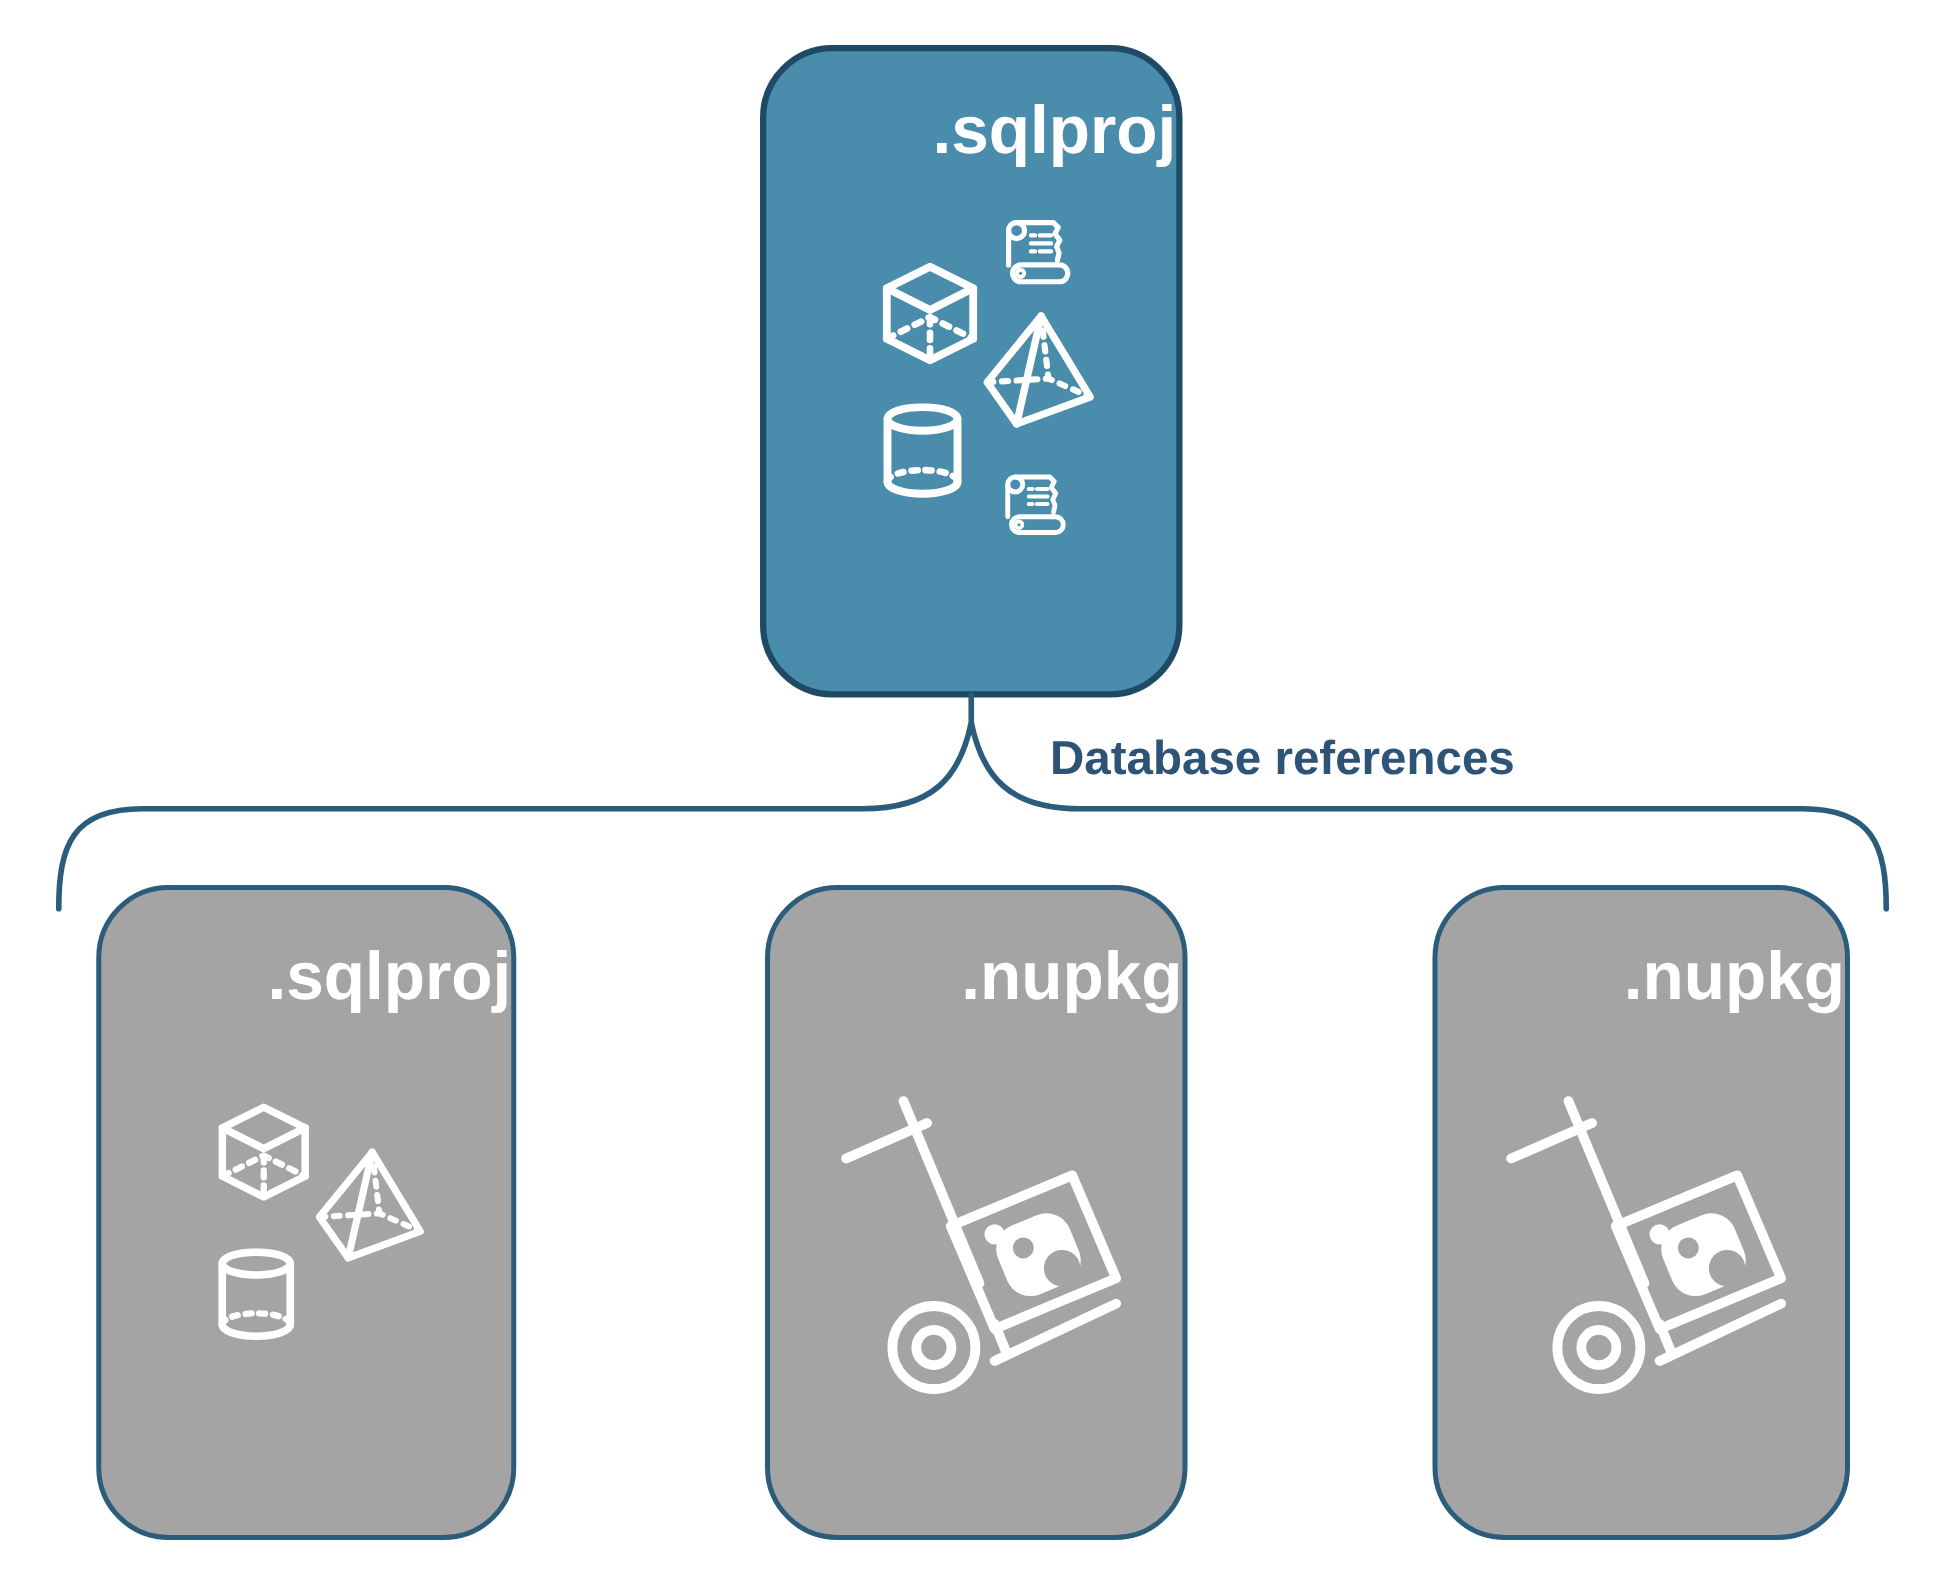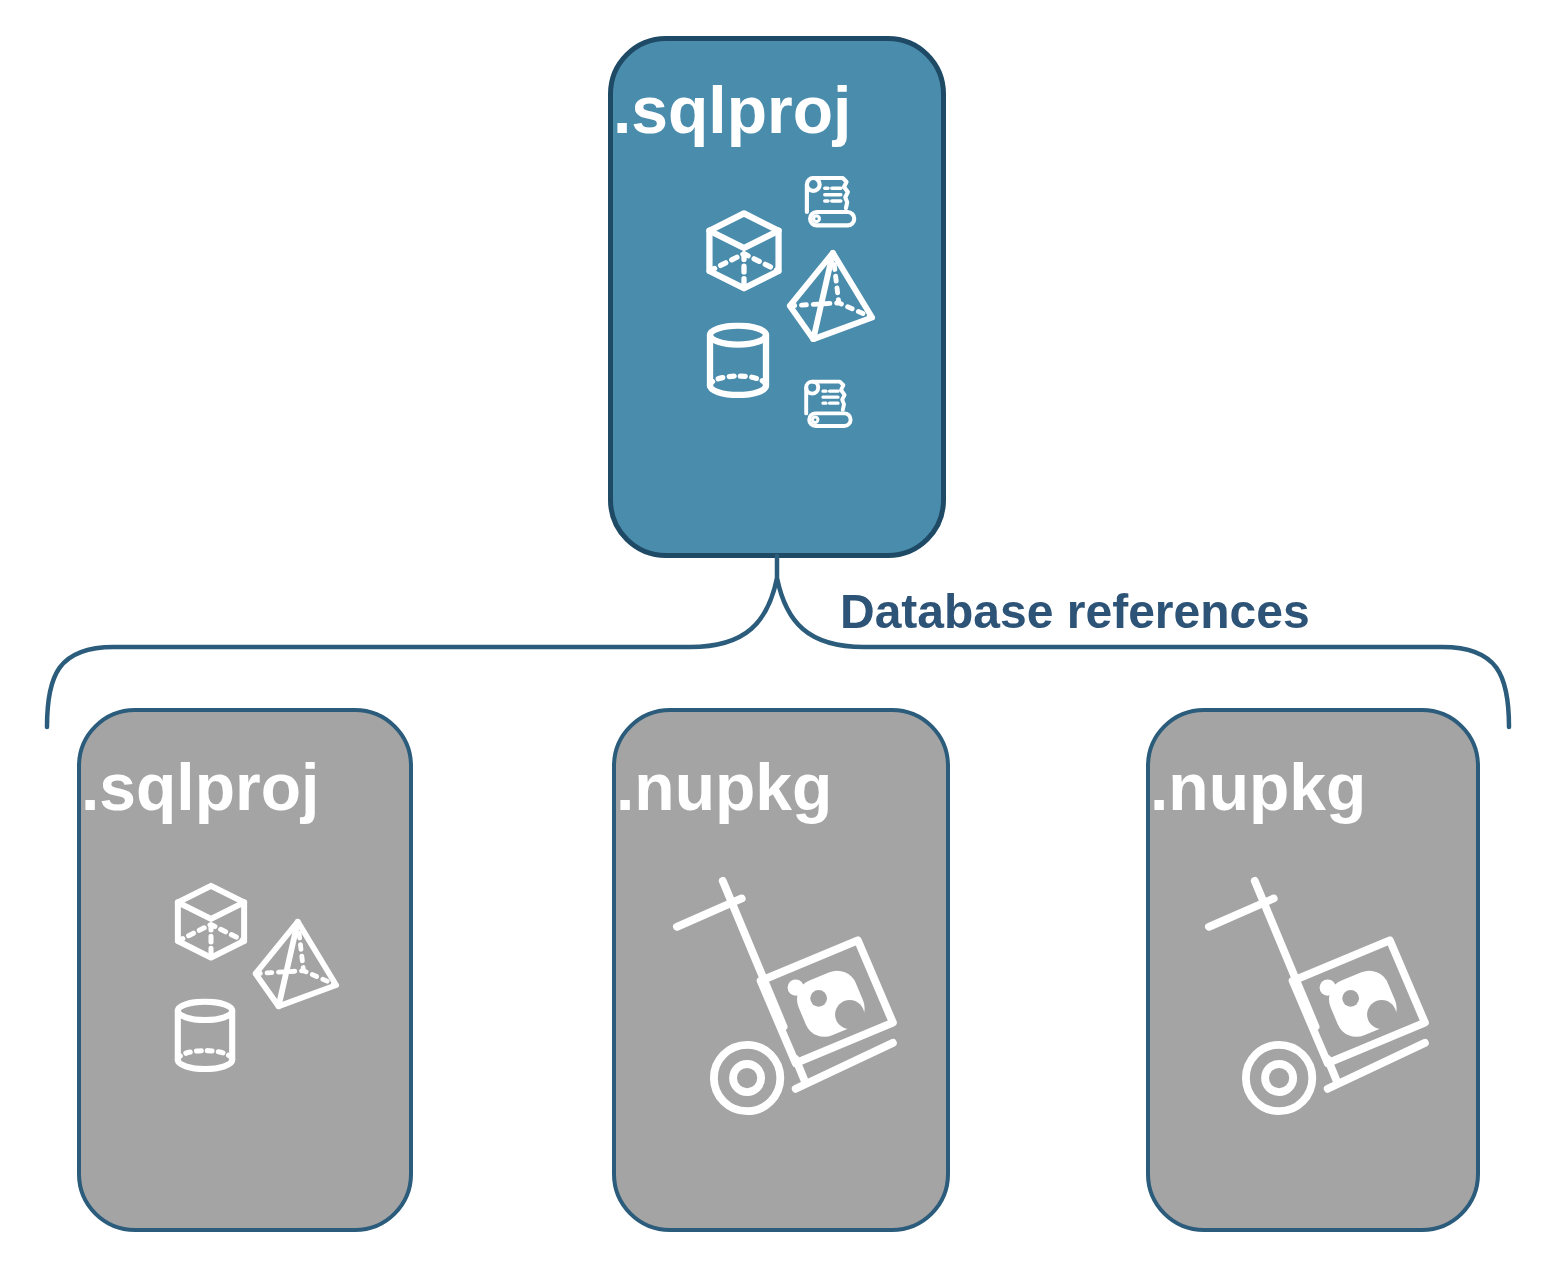--- a/index.html
+++ b/index.html
@@ -14,30 +14,30 @@
     left:608px;top:36px;width:338px;height:522px;
     background:#4A8CAC;border:5px solid #1F4A66;
   }
   .card-child{
     top:708px;height:524px;background:#A4A4A4;border:4px solid #2B5C7C;
   }
   .card-child-1{left:77px;width:336px;}
   .card-child-2{left:612px;width:338px;}
   .card-child-3{left:1146px;width:334px;}
   .card-title{
-    text-align:left;font-weight:bold;color:#ffffff;font-size:66px;line-height:1;
+    text-align:right;font-weight:bold;color:#ffffff;font-size:54px;line-height:1;
   }
   .card-root .card-title{margin-top:36px;}
   .card-child .card-title{margin-top:42px;}
   .icon{position:absolute;}
   svg{display:block;overflow:visible;}
   .brace-layer{position:absolute;left:0;top:0;pointer-events:none;}
   .connector-label{
     position:absolute;left:840px;top:588px;
-    font-weight:bold;font-size:48px;line-height:1;color:#2D5377;white-space:nowrap;
+    font-weight:bold;font-size:38px;line-height:1;color:#2D5377;white-space:nowrap;
   }
 </style>
 </head>
 <body>
 
 <svg width="0" height="0" style="position:absolute" aria-hidden="true">
   <defs>
     <symbol id="sym-cube" viewBox="0 0 100 100">
       <g fill="none" stroke="#fff" stroke-width="6.5" stroke-linejoin="round" stroke-linecap="round">
         <path d="M14 33 L50 15 L86 33 L50 51 Z"></path>

